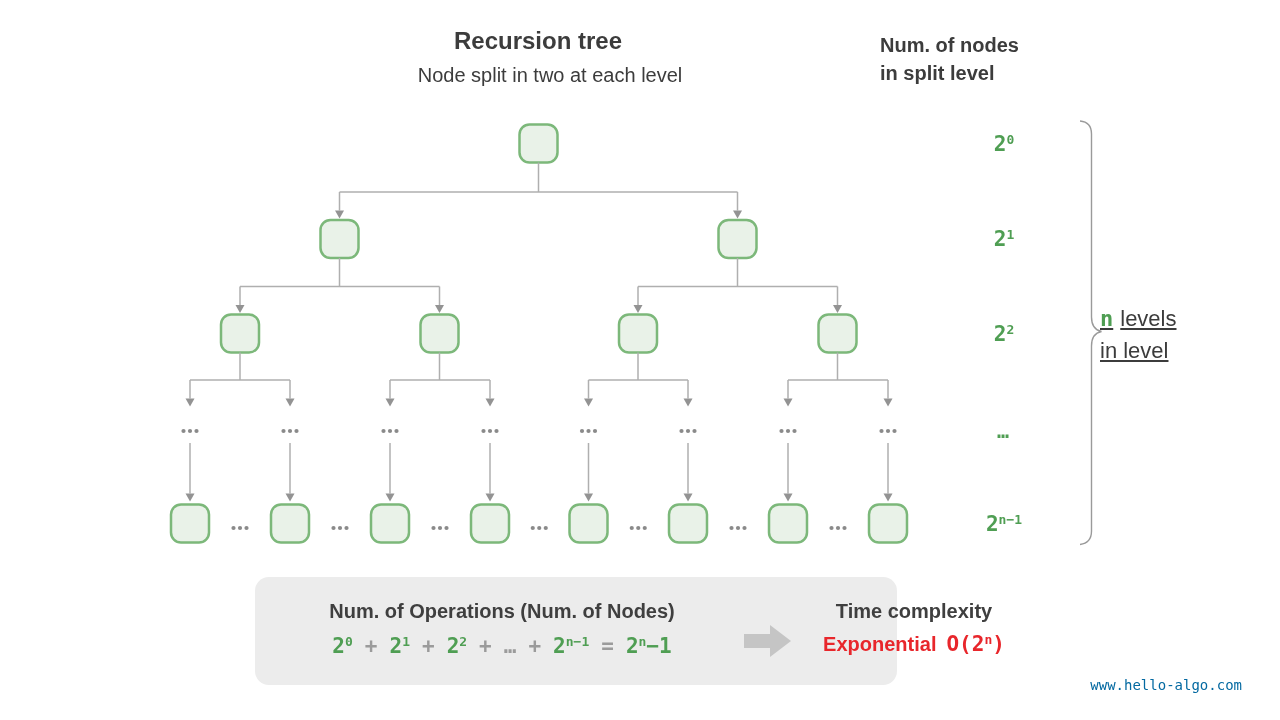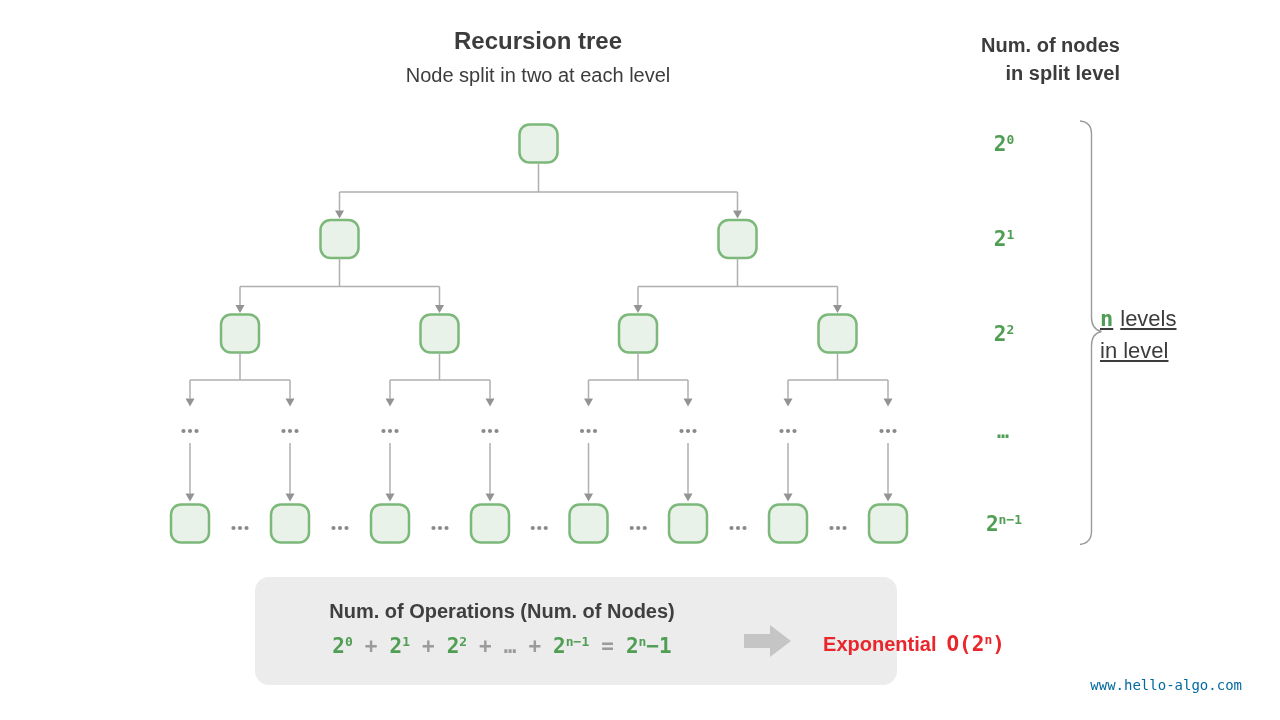--- a/index.html
+++ b/index.html
@@ -2,23 +2,23 @@
 <html style="--green: #4f9e53; --red: #e8262b; --dark: #3c3c3c; --graytxt: #9b9b9b;"><head>
 <meta charset="utf-8">
 <style>
   html,body{margin:0;padding:0;background:#ffffff;}
   .canvas{position:relative;width:1280px;height:720px;background:#ffffff;overflow:hidden;
           font-family:"Liberation Sans",sans-serif;color:var(--dark);}
   :root{--green:#4f9e53;--red:#e8262b;--dark:#3c3c3c;--graytxt:#9b9b9b;}
 
   .title{position:absolute;left:338px;top:27px;width:400px;text-align:center;
          font-size:24px;font-weight:bold;color:var(--dark);}
-  .subtitle{position:absolute;left:288px;top:64px;width:500px;text-align:center;
+  .subtitle{position:absolute;left:300px;top:64px;width:500px;text-align:center;
             font-size:20px;color:var(--dark);}
-  .right-header{position:absolute;left:880px;top:31px;width:240px;text-align:right;
+  .right-header{position:absolute;left:880px;top:31px;width:240px;text-align:left;
                 font-size:20px;font-weight:bold;line-height:28px;color:var(--dark);}
 
   #tree-svg{position:absolute;left:0;top:0;}
 
   .level-label{position:absolute;transform:translate(-50%,-50%);
                font-family:"DejaVu Sans Mono",monospace;font-weight:bold;
                font-size:21px;color:var(--green);white-space:nowrap;}
   .level-label .sup{font-size:13px;position:relative;top:-7px;}
   .level-label.dots{font-size:20px;letter-spacing:2px;}
 
@@ -208,20 +208,21 @@
         <span class="part gray">+</span>
         <span class="part gray">…</span>
         <span class="part gray">+</span>
         <span class="part green">2<span class="sup">n−1</span></span>
         <span class="part gray">=</span>
         <span class="part green">2<span class="sup">n</span>−1</span>
       </div>
     <svg class="big-arrow" width="48" height="38" viewBox="0 0 48 38">
       <polygon points="0,12 26,12 26,3 47,19 26,35 26,26 0,26" fill="#c5c5c5"></polygon>
     </svg>
+    <div class="tc-title">Time complexity</div>
     <div class="tc-value">
       <span>Exponential</span><span class="mono" id="tc-mono">O(2<span class="sup">n</span>)</span>
     </div>
   </div>
 
   <div class="watermark">www.hello-algo.com</div>
 
 </div>
 
 </body></html>

